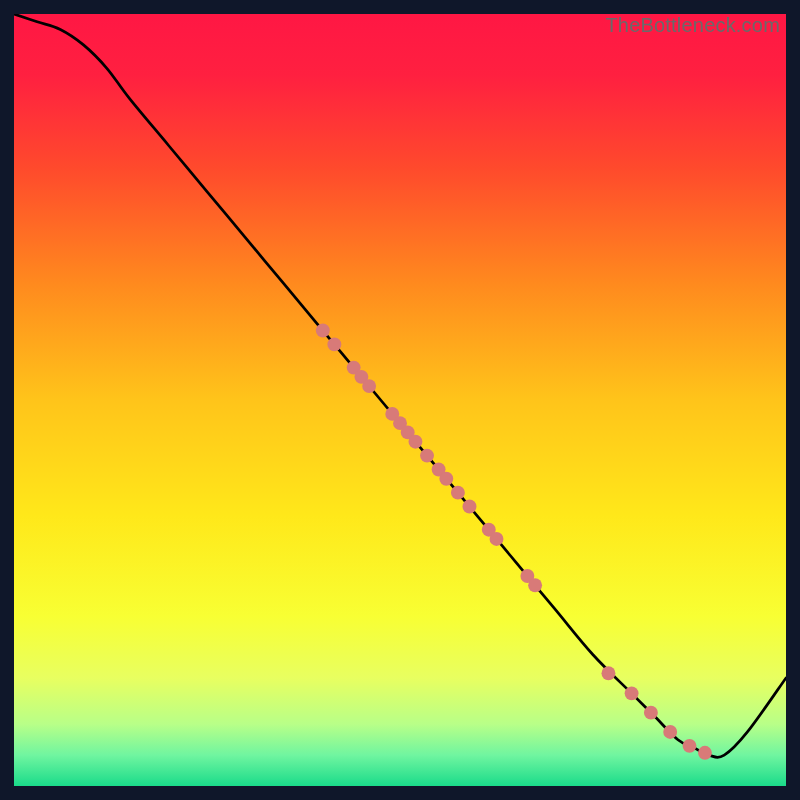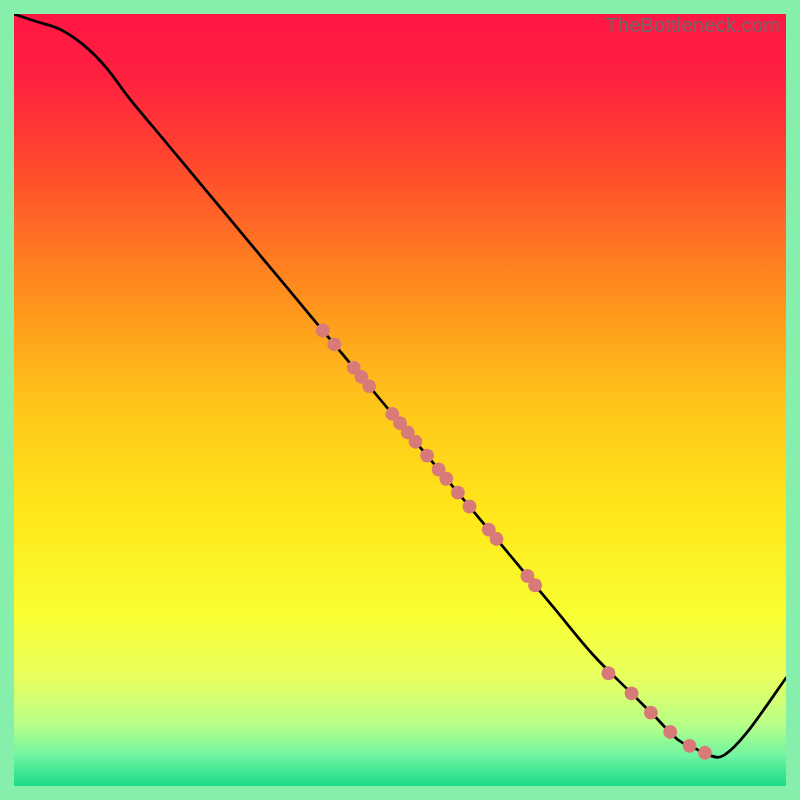--- a/index.html
+++ b/index.html
@@ -8,21 +8,21 @@
     width: 800px;
     height: 800px;
     overflow: hidden;
     background: #000;
     font-family: Arial, Helvetica, sans-serif;
   }
   .frame {
     position: relative;
     width: 800px;
     height: 800px;
-    background: #86efac;
+    background: #0f172a;
     box-sizing: border-box;
   }
   .plot {
     position: absolute;
     left: 14px;
     top: 14px;
     width: 772px;
     height: 772px;
     box-sizing: border-box;
   }

